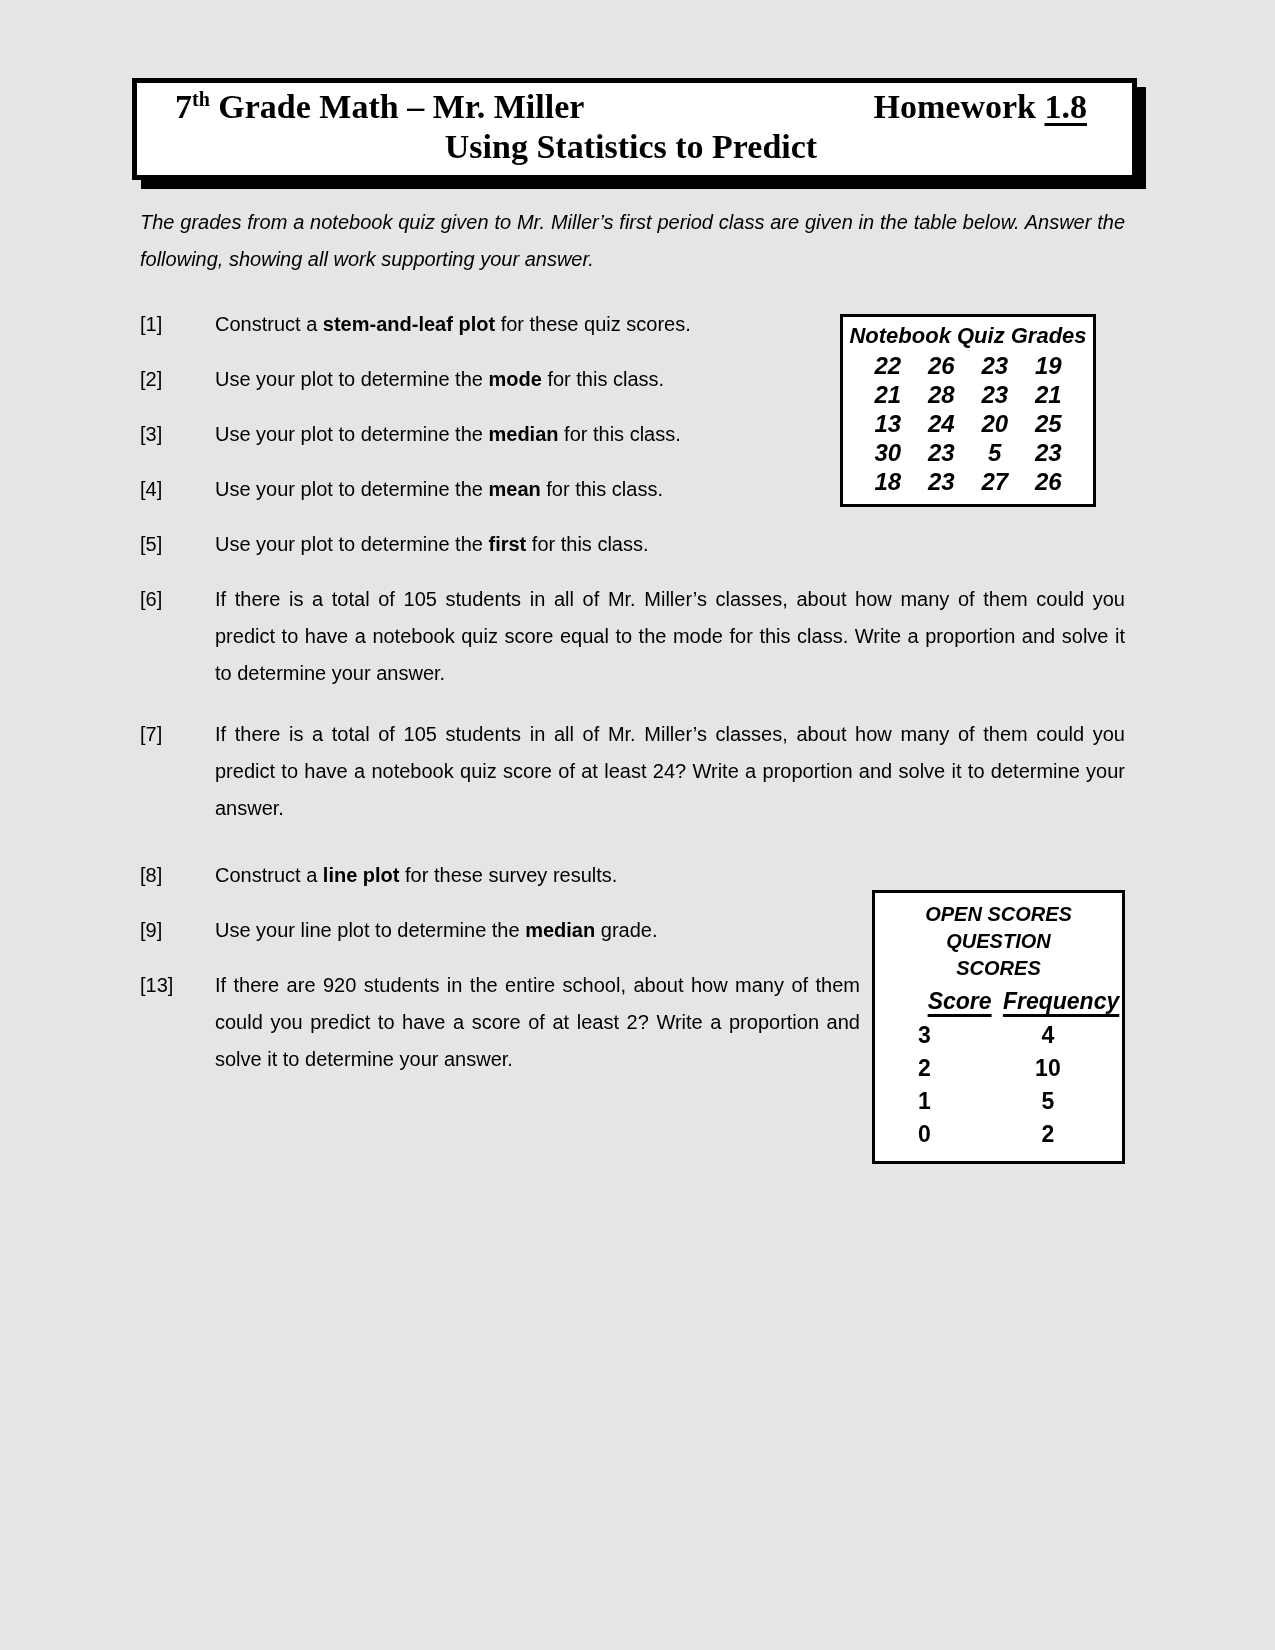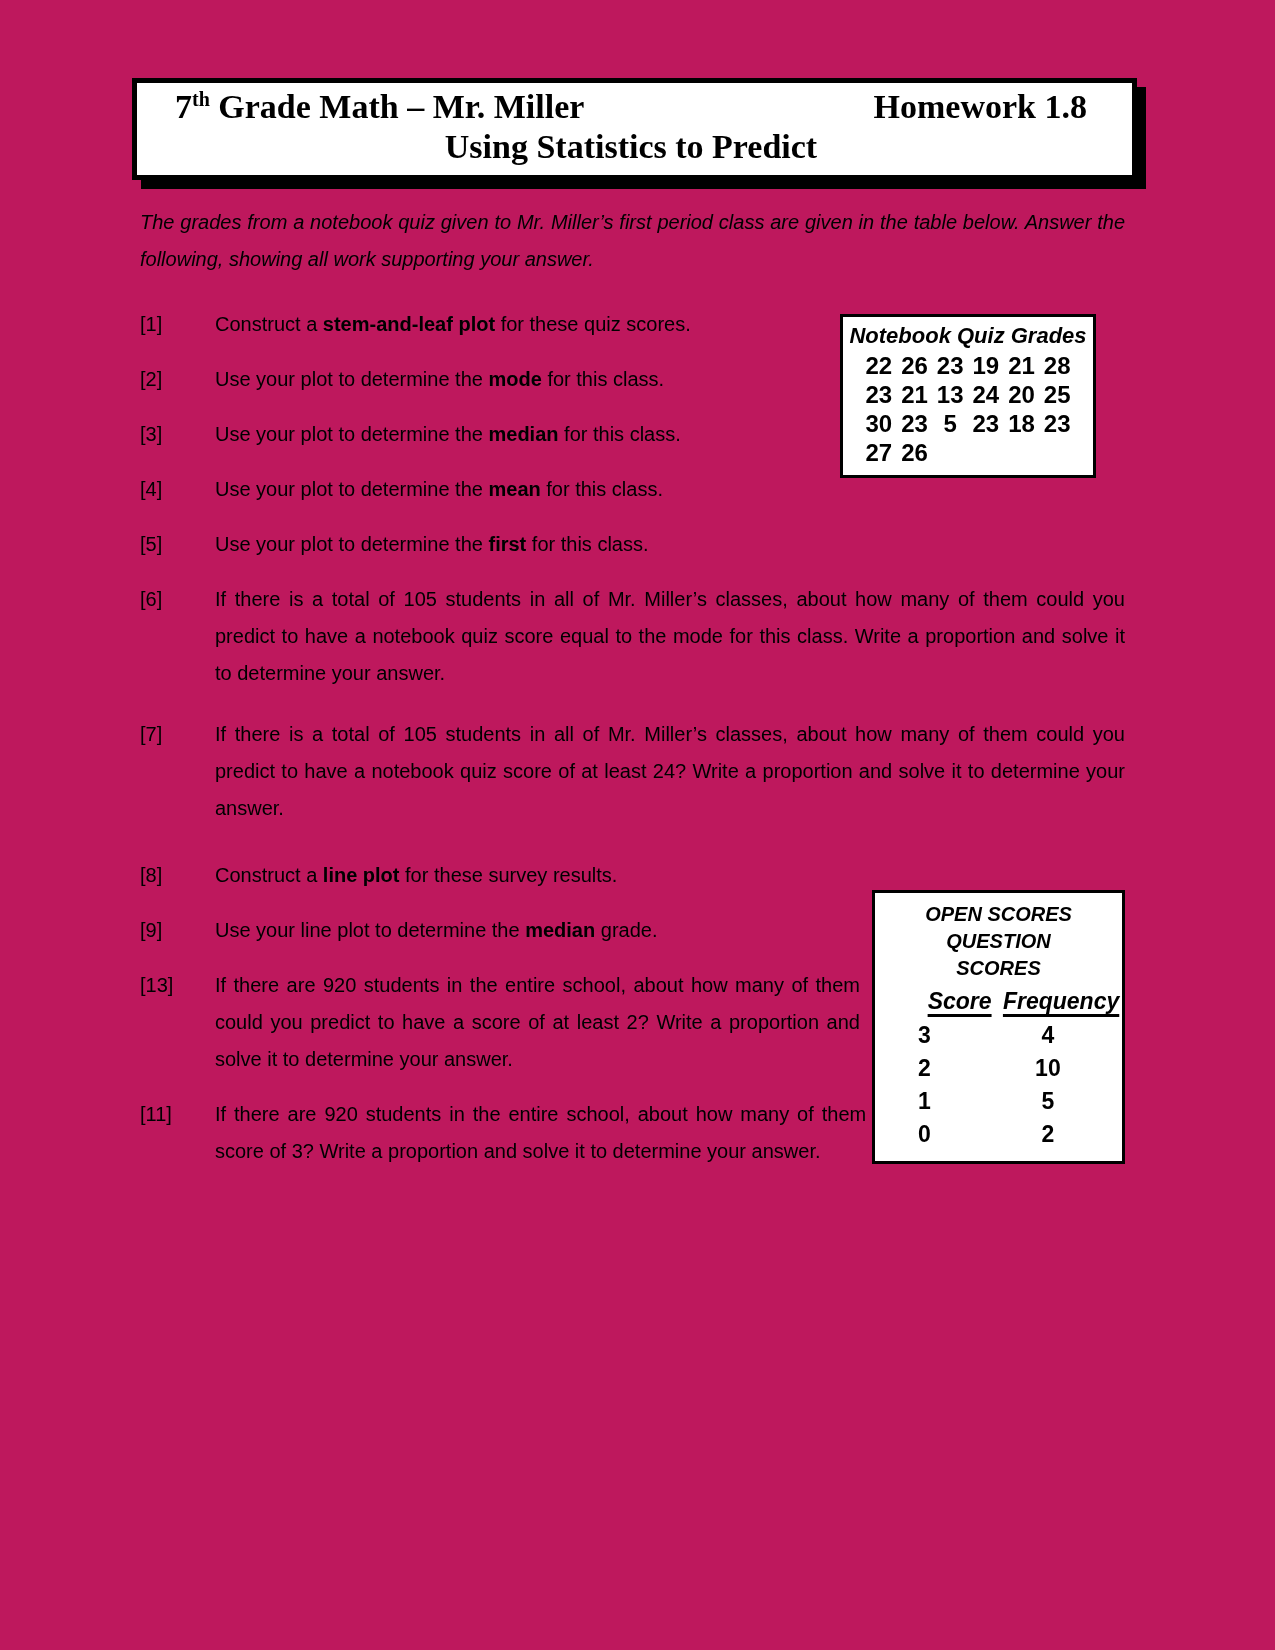--- a/index.html
+++ b/index.html
@@ -1,20 +1,20 @@
 <!DOCTYPE html>
 <html><head>
 <meta charset="utf-8">
 <style>
   html, body { margin: 0; padding: 0; background: #ffffff; }
   .page {
     position: relative;
     width: 1275px;
     height: 1650px;
-    background: #be185d;
+    background: #e5e5e5;
     color: #000000;
     font-family: "Liberation Sans", sans-serif;
     overflow: hidden;
   }
 
   
   .header-box {
     position: absolute;
     left: 132px;
     top: 78px;
@@ -25,20 +25,21 @@
     box-shadow: 9px 9px 0 #000000;
     padding: 4px 45px 8px 38px;
     font-family: "Liberation Serif", serif;
     font-weight: bold;
     font-size: 34px;
     line-height: 40px;
   }
   .header-line1 { display: flex; justify-content: space-between; align-items: baseline; }
   .header-title sup { font-size: 20px; line-height: 0; }
   .hw-num {
+    text-decoration: underline;
     text-decoration-thickness: 3px;
     text-underline-offset: 5px;
     text-align: center;
   }
   .header-line2 { text-align: center; }
 
   
   .content {
     position: absolute;
     left: 140px;
@@ -73,21 +74,21 @@
     background: #ffffff;
     padding: 4px 0 8px 0;
   }
   .qt-title {
     text-align: center;
     font-weight: bold;
     font-style: italic;
     font-size: 22px;
     line-height: 30px;
   }
-  .qt-grid { display: grid; grid-template-columns: repeat(6, 1fr); padding: 0 18px; }
+  .qt-grid { display: grid; grid-template-columns: repeat(4, 1fr); padding: 0 18px; font-style: italic; }
   .qt-cell { text-align: center; font-weight: bold; font-size: 24px; line-height: 29px; }
 
   
   .freq-table {
     position: absolute;
     left: 872px;
     top: 890px;
     width: 253px;
     box-sizing: border-box;
     border: 3px solid #000000;
@@ -166,24 +167,20 @@
           <span class="q-num">[8]</span>
           <span class="q-text"><span>Construct a </span><span class="b">line plot</span><span> for these survey results.</span></span>
         </div>
         <div class="question q9">
           <span class="q-num">[9]</span>
           <span class="q-text"><span>Use your line plot to determine the </span><span class="b">median</span><span> grade.</span></span>
         </div>
         <div class="question q10">
           <span class="q-num">[13]</span>
           <span class="q-text"><span>If there are 920 students in the entire school, about how many of them could you predict to have a score of at least 2?  Write a proportion and solve it to determine your answer.</span></span>
-        </div>
-        <div class="question q11">
-          <span class="q-num">[11]</span>
-          <span class="q-text"><span>If there are 920 students in the entire school, about how many of them could you predict to have a score of 3?  Write a proportion and solve it to determine your answer.</span></span>
         </div>
       </div>
   </div>
 
   <div class="quiz-table">
     <div class="qt-title">Notebook Quiz Grades</div>
     <div class="qt-grid" id="quiz-table-body">
         <div class="qt-cell">22</div>
         <div class="qt-cell">26</div>
         <div class="qt-cell">23</div>

